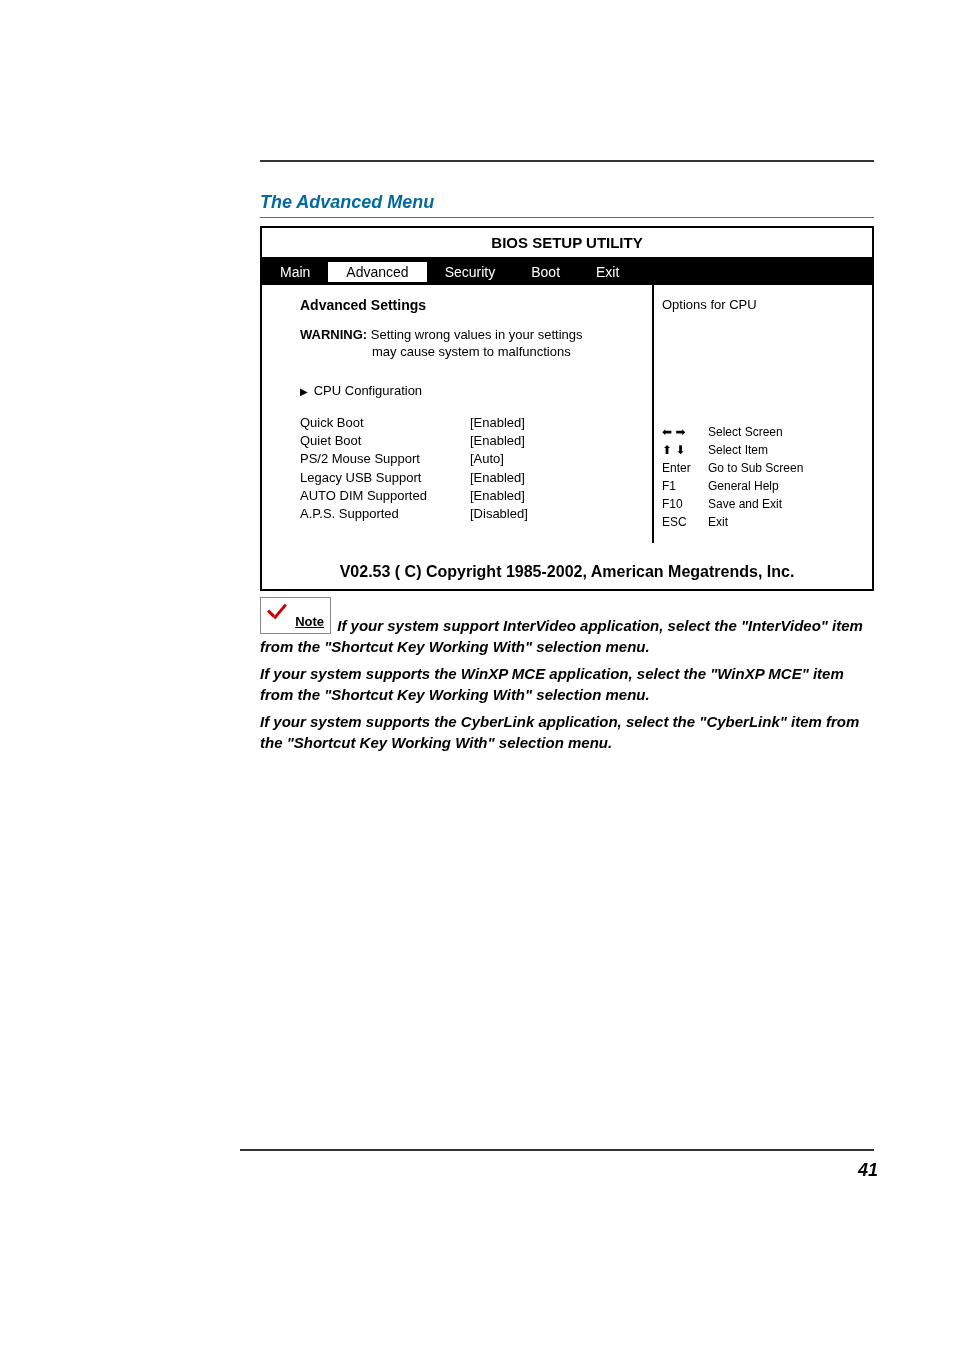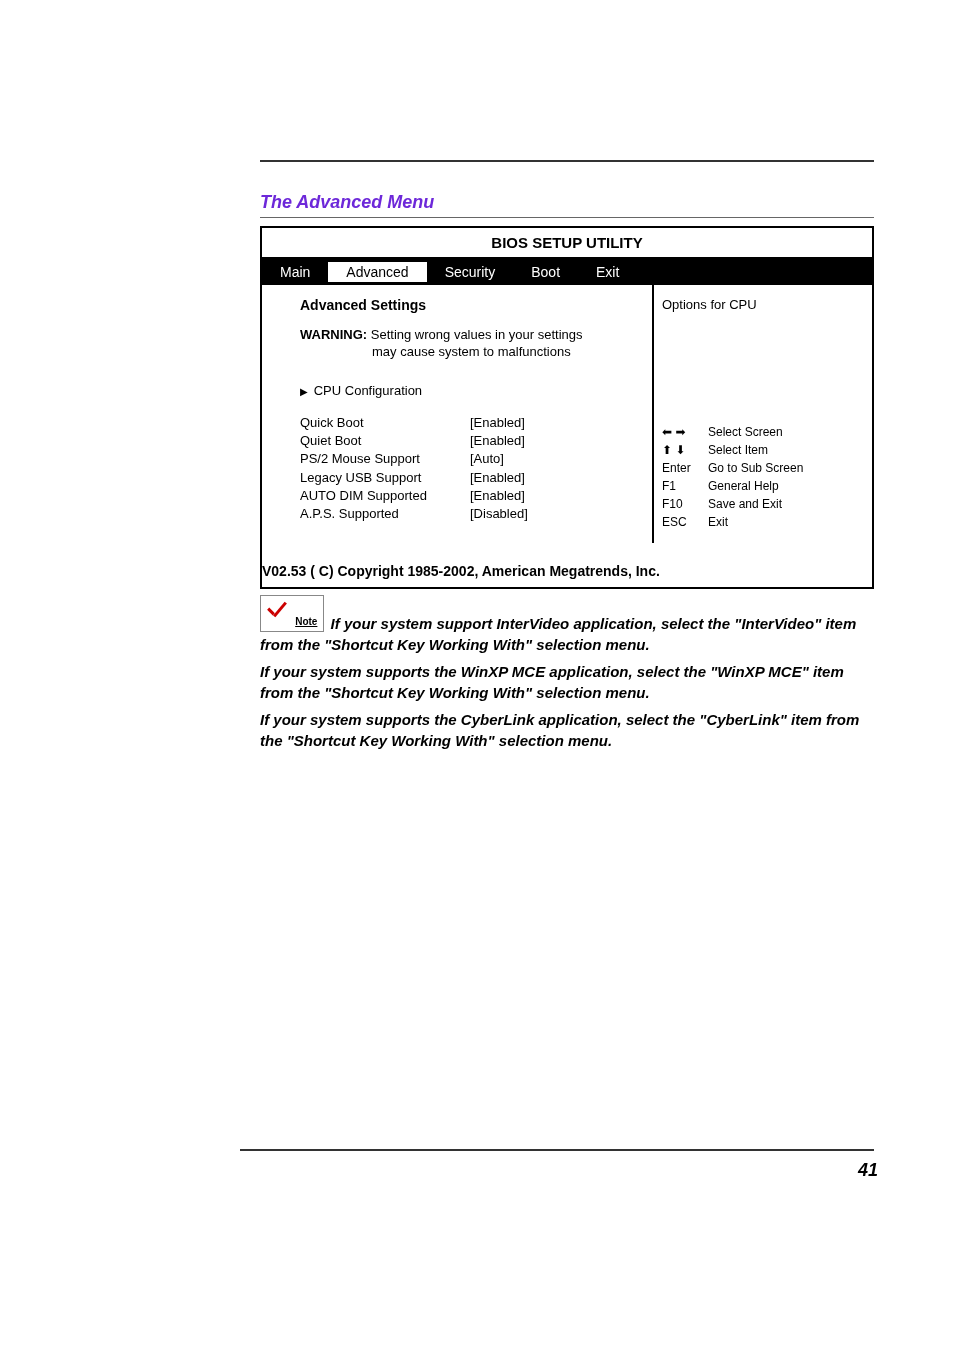--- a/index.html
+++ b/index.html
@@ -15,21 +15,21 @@
       position: relative;
     }
     .page-container {
       padding: 160px 80px 80px 260px;
     }
     .header-rule {
       border-top: 2px solid #333;
       margin-bottom: 30px;
     }
     .section-title {
-      color: #6d28d9;
+      color: #0369a1;
       font-style: italic;
       font-weight: bold;
       font-size: 18px;
       border-bottom: 1px solid #666;
       padding-bottom: 4px;
       margin-bottom: 8px;
     }
     .intro-text {
       text-align: center;
       font-size: 16px;
@@ -125,22 +125,23 @@
       line-height: 1.5;
     }
     .key-help-row {
       display: flex;
     }
     .key-col {
       width: 46px;
     }
     .bios-footer {
       background: #fff;
-      font-weight: bold;
-      font-size: 14px;
+      text-align: center;
+      font-weight: bold;
+      font-size: 16px;
       padding: 8px 0;
       border-top: 12px solid #fff;
     }
     .note-block {
       margin-top: 6px;
       font-size: 15px;
       font-weight: bold;
       font-style: italic;
       line-height: 1.4;
     }
@@ -175,21 +176,21 @@
       top: 8px;
       width: 18px;
       height: 3px;
       background: #c00;
       transform: rotate(-50deg);
     }
     .note-label {
       font-weight: bold;
       font-style: normal;
       text-decoration: underline;
-      font-size: 10px;
+      font-size: 13px;
       vertical-align: bottom;
     }
     .note-para {
       margin-bottom: 6px;
     }
     .footer-rule {
       position: absolute;
       bottom: 200px;
       left: 240px;
       right: 80px;

